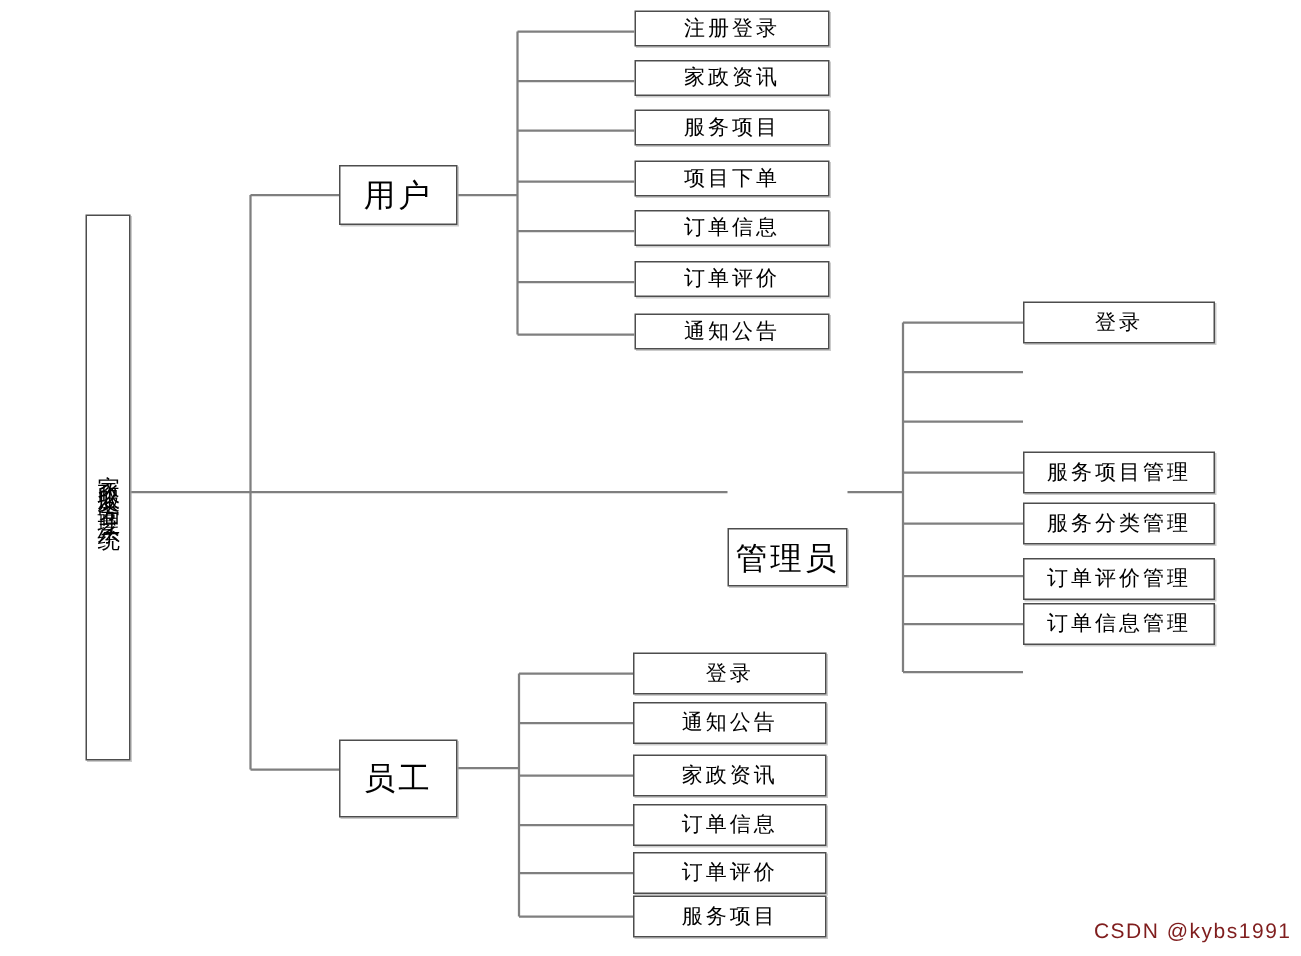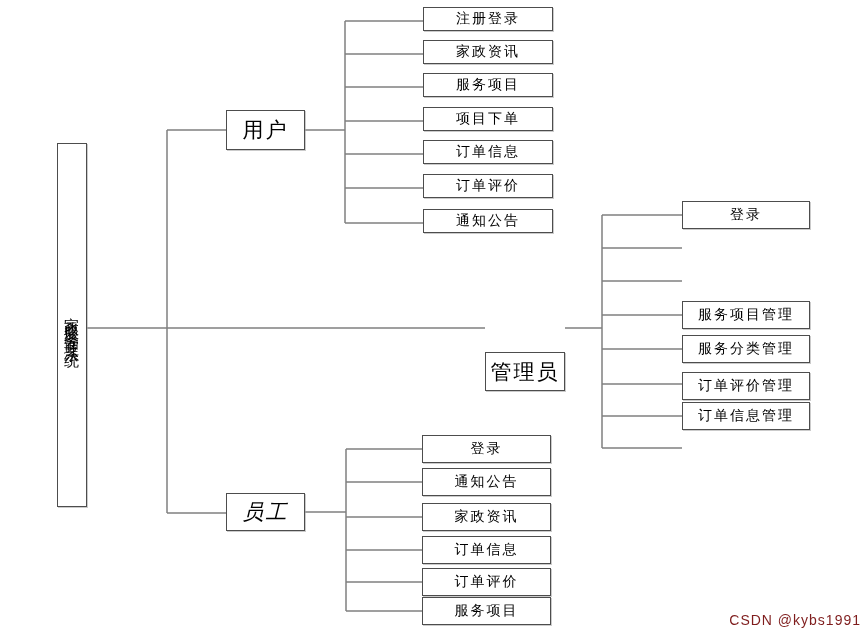--- a/index.html
+++ b/index.html
@@ -38,21 +38,21 @@
   }
   .root-box .vtext {
     writing-mode:vertical-rl;
     text-orientation:upright;
     letter-spacing:5px;
     line-height:1;
   }
   
   .box-user  { left:226px; top:110px; width:79px; height:40px; }
   .box-admin { left:485px; top:308px; width:80px; height:39px;margin-top:44px; }
-  .box-staff { left:226px; top:493px; width:79px; height:38px;font-style:italic; }
+  .box-staff { left:226px; top:493px; width:79px; height:52px; }
   
   .leaf-user  { left:423px; width:130px; height:24px; }
   .leaf-admin { left:682px; width:128px; height:28px; }
   .leaf-staff { left:422px; width:129px; height:28px; }
   .watermark {
     position:absolute;
     right:6px; bottom:9px;
     font-size:14px;
     color:#7f1d1d;
     letter-spacing:1px;

